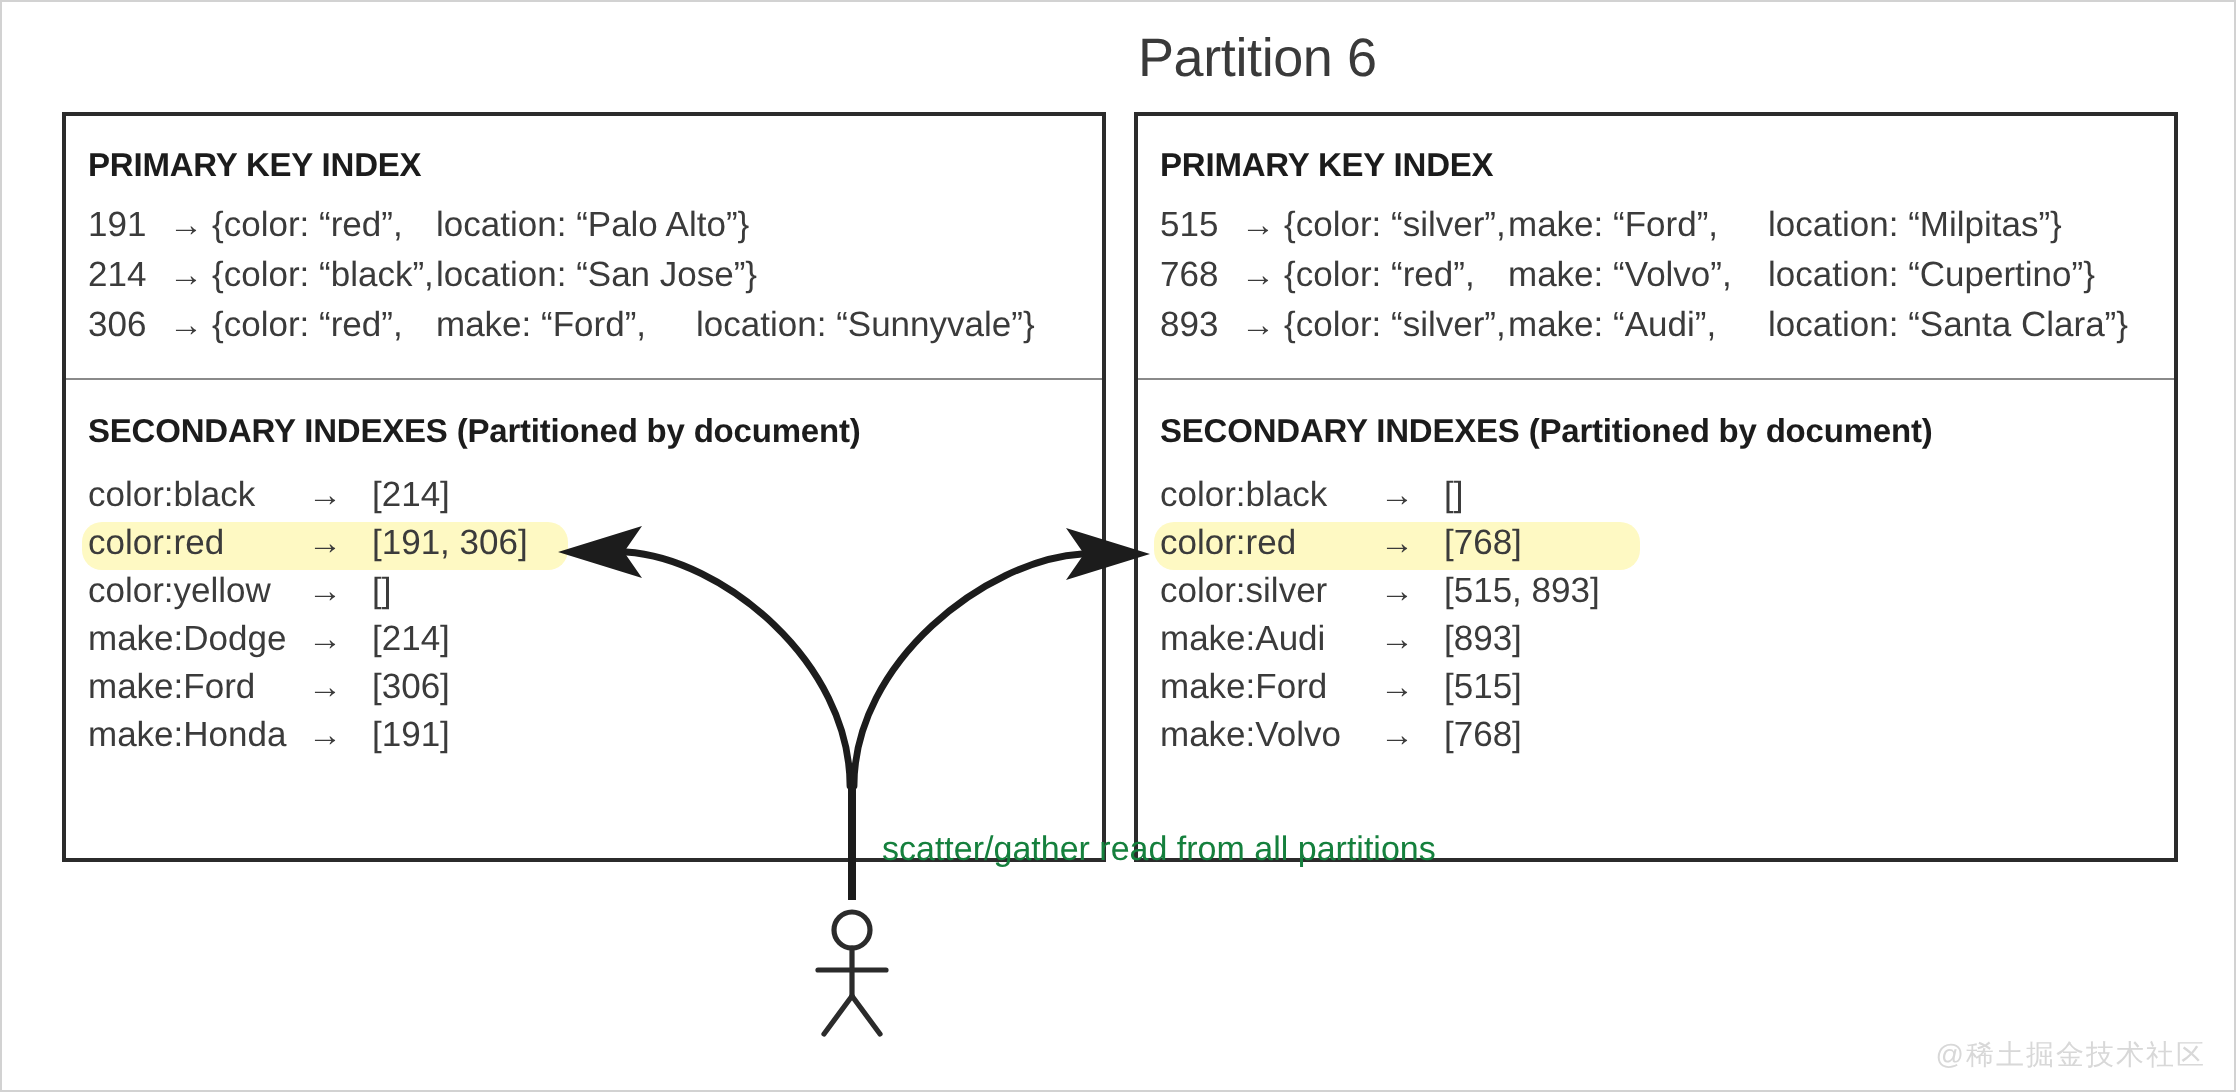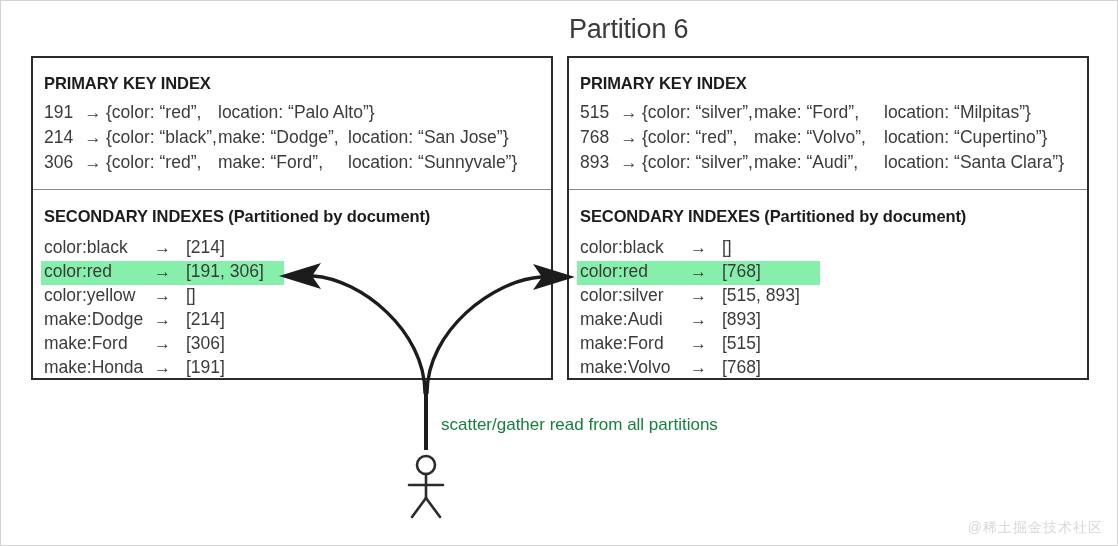--- a/index.html
+++ b/index.html
@@ -28,21 +28,21 @@
     letter-spacing: -0.2px;
     white-space: nowrap;
   }
   #title-p0 { left: 32px; top: 13px; }
   #title-p1 { left: 568px; top: 13px; }
 
   
   .partition-box {
     position: absolute;
     top: 55px;
-    height: 324px;
+    height: 375px;
     border: 2.5px solid #2b2b2b;
     box-sizing: border-box;
     background: #fff;
   }
   #box-p0 { left: 30px;  width: 522px; }
   #box-p1 { left: 566px; width: 522px; }
 
   .section-divider {
     position: absolute;
     left: 0; right: 0;
@@ -96,21 +96,21 @@
     display: flex;
     align-items: baseline;
     height: 24px;
     font-size: 17.5px;
     color: #3b3b3b;
     white-space: nowrap;
     padding-left: 3px;
     width: 240px;
     box-sizing: content-box;
   }
-  .si-row.highlight { background: #86efac; }
+  .si-row.highlight { background: #fef9c3; border-radius: 10px; }
   .si-key   { width: 110px; }
   .si-arrow { width: 32px; text-align: left; font-size: 17px; }
   .si-vals  { }
 
   
   #connector {
     position: absolute;
     left: 0; top: 0;
     width: 1118px; height: 546px;
     pointer-events: none;
@@ -159,21 +159,20 @@
       <div class="pk-row">
         <span class="pk-id">191</span>
         <span class="pk-arrow">→</span>
         <span class="pk-color col-color"><span>{color:</span>&nbsp;<span>“red”,</span></span>
         <span class="pk-loc col-loc"><span>location:</span>&nbsp;<span>“Palo Alto”}</span></span>
       </div>
       <div class="pk-row">
         <span class="pk-id">214</span>
         <span class="pk-arrow">→</span>
         <span class="pk-color col-color"><span>{color:</span>&nbsp;<span>“black”,</span></span>
-        <span class="pk-make col-make"><span>make:</span>&nbsp;<span>“Dodge”,</span></span>
         <span class="pk-loc col-loc"><span>location:</span>&nbsp;<span>“San Jose”}</span></span>
       </div>
       <div class="pk-row">
         <span class="pk-id">306</span>
         <span class="pk-arrow">→</span>
         <span class="pk-color col-color"><span>{color:</span>&nbsp;<span>“red”,</span></span>
         <span class="pk-make col-make"><span>make:</span>&nbsp;<span>“Ford”,</span></span>
         <span class="pk-loc col-loc"><span>location:</span>&nbsp;<span>“Sunnyvale”}</span></span>
       </div>
     </div>

